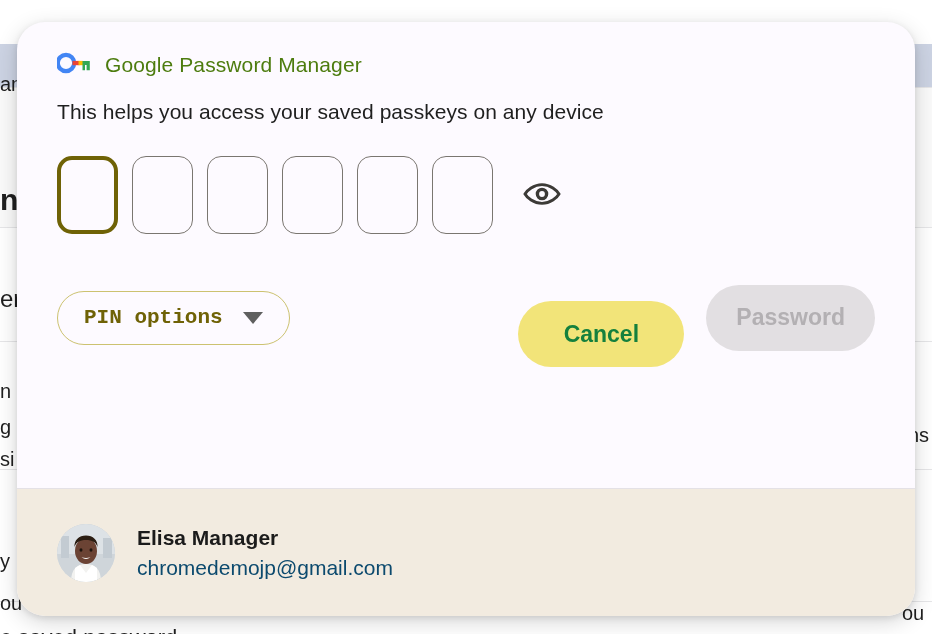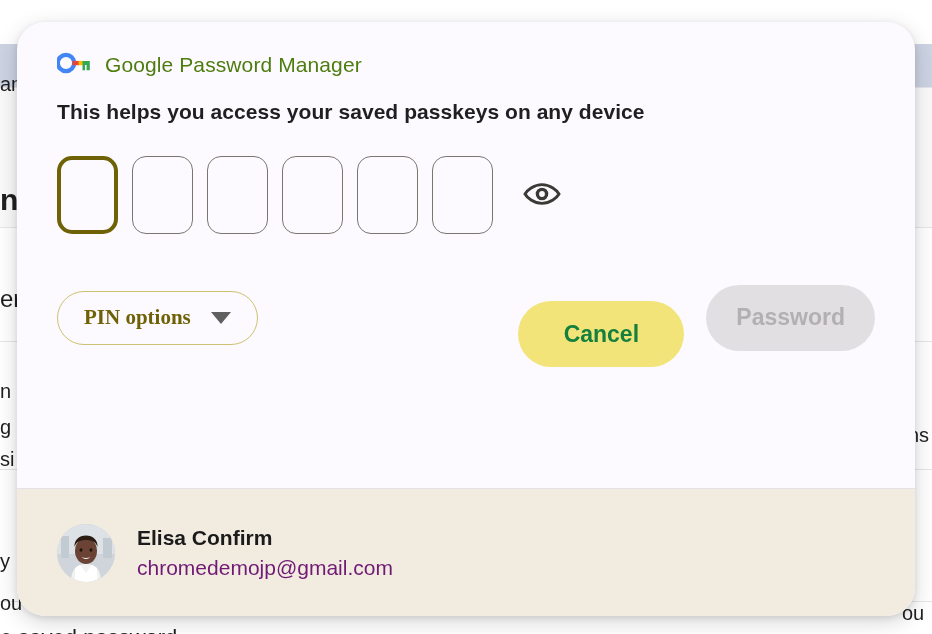--- a/index.html
+++ b/index.html
@@ -79,21 +79,20 @@
     font-size: 28px;
     font-weight: bold;
     color: #1b1b1b;
     letter-spacing: -0.2px;
   }
   .subhead {
     margin: 18px 0 0 0;
     font-size: 21px;
     color: #1f1f1f;
     letter-spacing: 0.05px;
-    font-weight: bold;
   }
 
   
   .pin-row {
     display: flex;
     align-items: center;
     gap: 14px;
     margin-top: 32px;
   }
   .pin-cell {
@@ -141,21 +140,21 @@
     height: 54px;
     padding: 0 26px;
     box-sizing: border-box;
     border: 1px solid #ccc270;
     border-radius: 34px;
     background: #fdfaff;
     color: #6f6206;
     font-size: 21px;
     font-weight: bold;
     cursor: pointer;
-    font-family: Liberation Serif, serif;
+    font-family: Liberation Mono, monospace;
   }
   .caret {
     width: 0;
     height: 0;
     border-left: 10px solid transparent;
     border-right: 10px solid transparent;
     border-top: 12px solid #5f5f5f;
   }
   .actions-right {
     margin-left: auto;
@@ -212,21 +211,21 @@
     flex-direction: column;
     gap: 6px;
   }
   .account-name {
     font-size: 21px;
     font-weight: bold;
     color: #1b1b1b;
   }
   .account-email {
     font-size: 21px;
-    color: #701a75;
+    color: #0c4a6e;
   }
 </style>
 </head>
 <body>
 
 <div class="page-backdrop">
   <div class="bg-strip tinted" style="top:44px;height:44px;"></div>
   <div class="bg-strip" style="top:88px;height:140px;background:#fafafa;"></div>
   <div class="bg-strip" style="top:228px;height:114px;background:#ffffff;"></div>
   <div class="bg-strip" style="top:342px;height:128px;background:#ffffff;"></div>
@@ -313,18 +312,18 @@
           <path d="M18 22 C18 13 40 13 40 22 C40 17 36 14 29 14 C22 14 18 17 18 22 Z" fill="#22170f"></path>
           <path d="M17.5 23 C17 16 22 11.5 29 11.5 C36 11.5 41 16 40.5 23 C39 18 35 16 29 16 C23 16 19 18 17.5 23 Z" fill="#2b1d12"></path>
           <ellipse cx="24" cy="26" rx="1.5" ry="1.8" fill="#1d140d"></ellipse>
           <ellipse cx="34" cy="26" rx="1.5" ry="1.8" fill="#1d140d"></ellipse>
           <path d="M24.5 33 Q29 37 33.5 33 Q29 35 24.5 33 Z" fill="#ffffff"></path>
           <path d="M23 41 L29 49 L35 41 L40 44 L40 58 L18 58 L18 44 Z" fill="#ffffff"></path>
         </g>
       </svg>
     </div>
     <div class="account-text">
-      <span class="account-name">Elisa Confirm</span>
+      <span class="account-name">Elisa Manager</span>
       <span class="account-email">chromedemojp@gmail.com</span>
     </div>
   </div>
 
 </div>
 
 </body></html>

